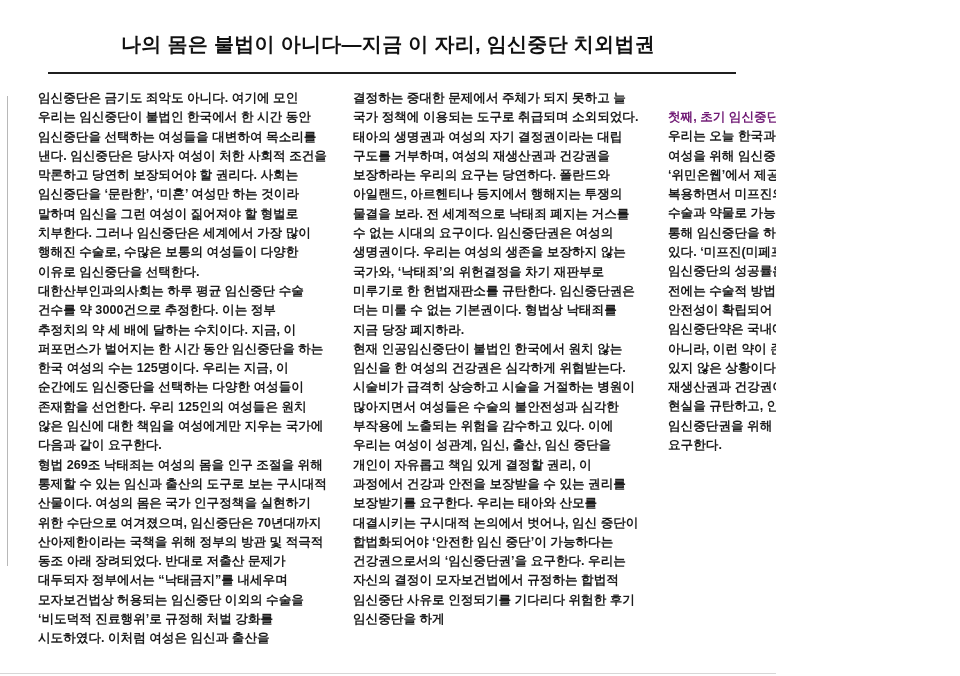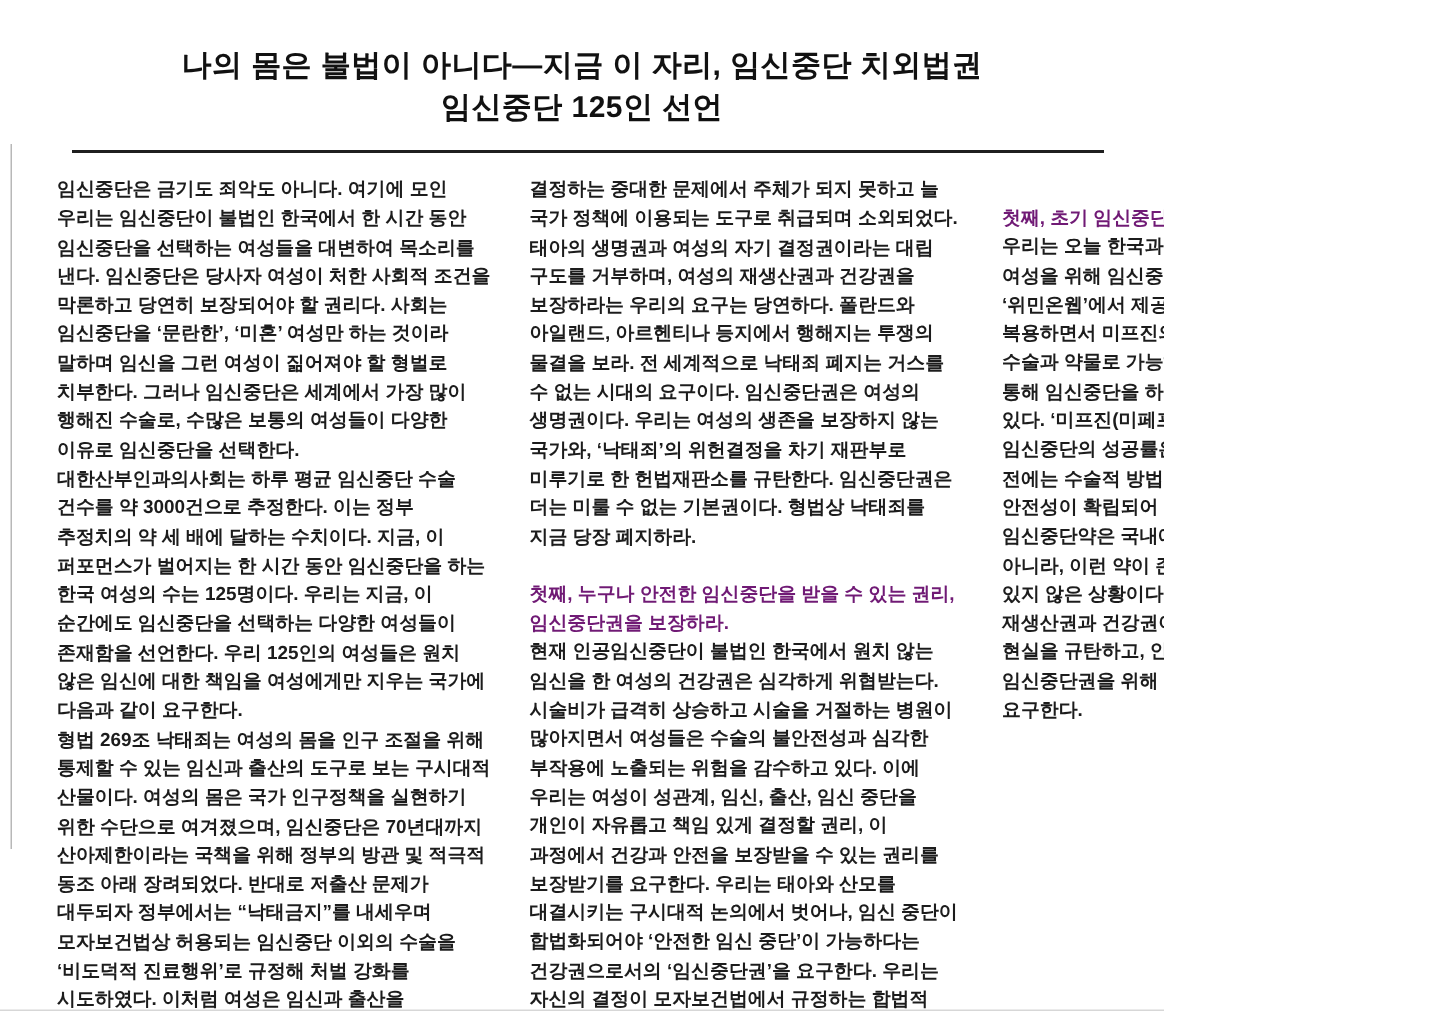--- a/index.html
+++ b/index.html
@@ -66,35 +66,33 @@
 </head>
 <body>
 
 <div class="page">
 
   <div class="edge-left"></div>
   <div class="edge-bottom"></div>
 
   <h1 class="title">
     <span class="title-line">나의 몸은 불법이 아니다—지금 이 자리, 임신중단 치외법권</span>
-    <span class="title-line">임신중단 125인 선언</span>
   </h1>
 
   <div class="rule"></div>
 
   <div class="columns">
 
     <div class="col">
       <p>임신중단은 금기도 죄악도 아니다. 여기에 모인 우리는 임신중단이 불법인 한국에서 한 시간 동안 임신중단을 선택하는 여성들을 대변하여 목소리를 낸다. 임신중단은 당사자 여성이 처한 사회적 조건을 막론하고 당연히 보장되어야 할 권리다. 사회는 임신중단을 ‘문란한’, ‘미혼’ 여성만 하는 것이라 말하며 임신을 그런 여성이 짊어져야 할 형벌로 치부한다. 그러나 임신중단은 세계에서 가장 많이 행해진 수술로, 수많은 보통의 여성들이 다양한 이유로 임신중단을 선택한다. 대한산부인과의사회는 하루 평균 임신중단 수술 건수를 약 3000건으로 추정한다. 이는 정부 추정치의 약 세 배에 달하는 수치이다. 지금, 이 퍼포먼스가 벌어지는 한 시간 동안 임신중단을 하는 한국 여성의 수는 125명이다. 우리는 지금, 이 순간에도 임신중단을 선택하는 다양한 여성들이 존재함을 선언한다. 우리 125인의 여성들은 원치 않은 임신에 대한 책임을 여성에게만 지우는 국가에 다음과 같이 요구한다.</p>
       <p>형법 269조 낙태죄는 여성의 몸을 인구 조절을 위해 통제할 수 있는 임신과 출산의 도구로 보는 구시대적 산물이다. 여성의 몸은 국가 인구정책을 실현하기 위한 수단으로 여겨졌으며, 임신중단은 70년대까지 산아제한이라는 국책을 위해 정부의 방관 및 적극적 동조 아래 장려되었다. 반대로 저출산 문제가 대두되자 정부에서는 “낙태금지”를 내세우며 모자보건법상 허용되는 임신중단 이외의 수술을 ‘비도덕적 진료행위’로 규정해 처벌 강화를 시도하였다. 이처럼 여성은 임신과 출산을</p>
     </div>
 
     <div class="col">
       <p>결정하는 중대한 문제에서 주체가 되지 못하고 늘 국가 정책에 이용되는 도구로 취급되며 소외되었다. 태아의 생명권과 여성의 자기 결정권이라는 대립 구도를 거부하며, 여성의 재생산권과 건강권을 보장하라는 우리의 요구는 당연하다. 폴란드와 아일랜드, 아르헨티나 등지에서 행해지는 투쟁의 물결을 보라. 전 세계적으로 낙태죄 폐지는 거스를 수 없는 시대의 요구이다. 임신중단권은 여성의 생명권이다. 우리는 여성의 생존을 보장하지 않는 국가와, ‘낙태죄’의 위헌결정을 차기 재판부로 미루기로 한 헌법재판소를 규탄한다. 임신중단권은 더는 미룰 수 없는 기본권이다. 형법상 낙태죄를 지금 당장 폐지하라.</p>
-      <p class="section-heading">첫째, 누구나 안전한 임신중단을 받을 수 있는 권리, 임신중단권을 보장하라.</p>
       <p>현재 인공임신중단이 불법인 한국에서 원치 않는 임신을 한 여성의 건강권은 심각하게 위협받는다. 시술비가 급격히 상승하고 시술을 거절하는 병원이 많아지면서 여성들은 수술의 불안전성과 심각한 부작용에 노출되는 위험을 감수하고 있다. 이에 우리는 여성이 성관계, 임신, 출산, 임신 중단을 개인이 자유롭고 책임 있게 결정할 권리, 이 과정에서 건강과 안전을 보장받을 수 있는 권리를 보장받기를 요구한다. 우리는 태아와 산모를 대결시키는 구시대적 논의에서 벗어나, 임신 중단이 합법화되어야 ‘안전한 임신 중단’이 가능하다는 건강권으로서의 ‘임신중단권’을 요구한다. 우리는 자신의 결정이 모자보건법에서 규정하는 합법적 임신중단 사유로 인정되기를 기다리다 위험한 후기 임신중단을 하게</p>
     </div>
 
     <div class="col">
       <p class="section-heading">첫째, 초기 임신중단 약물인 미프진을 도입하라.</p>
       <p>우리는 오늘 한국과 같이 임신 중단이 불법인 나라의 여성을 위해 임신중단 약물을 배송하는 단체, ‘위민온웹’에서 제공하는 임신중단 약물 ‘미프진’을 복용하면서 미프진의 도입을 촉구한다. 임신중단은 수술과 약물로 가능하나, 한국에서는 대부분 수술을 통해 임신중단을 하며, 다른 선택지는 주어지지 않고 있다. ‘미프진(미페프리스톤)’을 이용한 약물적 임신중단의 성공률은 90-98%에 달하며, 임신 7주 전에는 수술적 방법보다도 안전하고, 9주까지는 그 안전성이 확립되어 있다. 그러나 이러한 초기 임신중단약은 국내에 도입되어 있지 않을 뿐만 아니라, 이런 약이 존재한다는 사실조차 잘 알려져 있지 않은 상황이다. 따라서 우리는 여성의 재생산권과 건강권이 최우선으로 고려되지 않는 현실을 규탄하고, 안전한 임신중단과 평등한 임신중단권을 위해 임신중단 약물, 미프진의 도입을 요구한다.</p>
 
     </div>
 
   </div>

